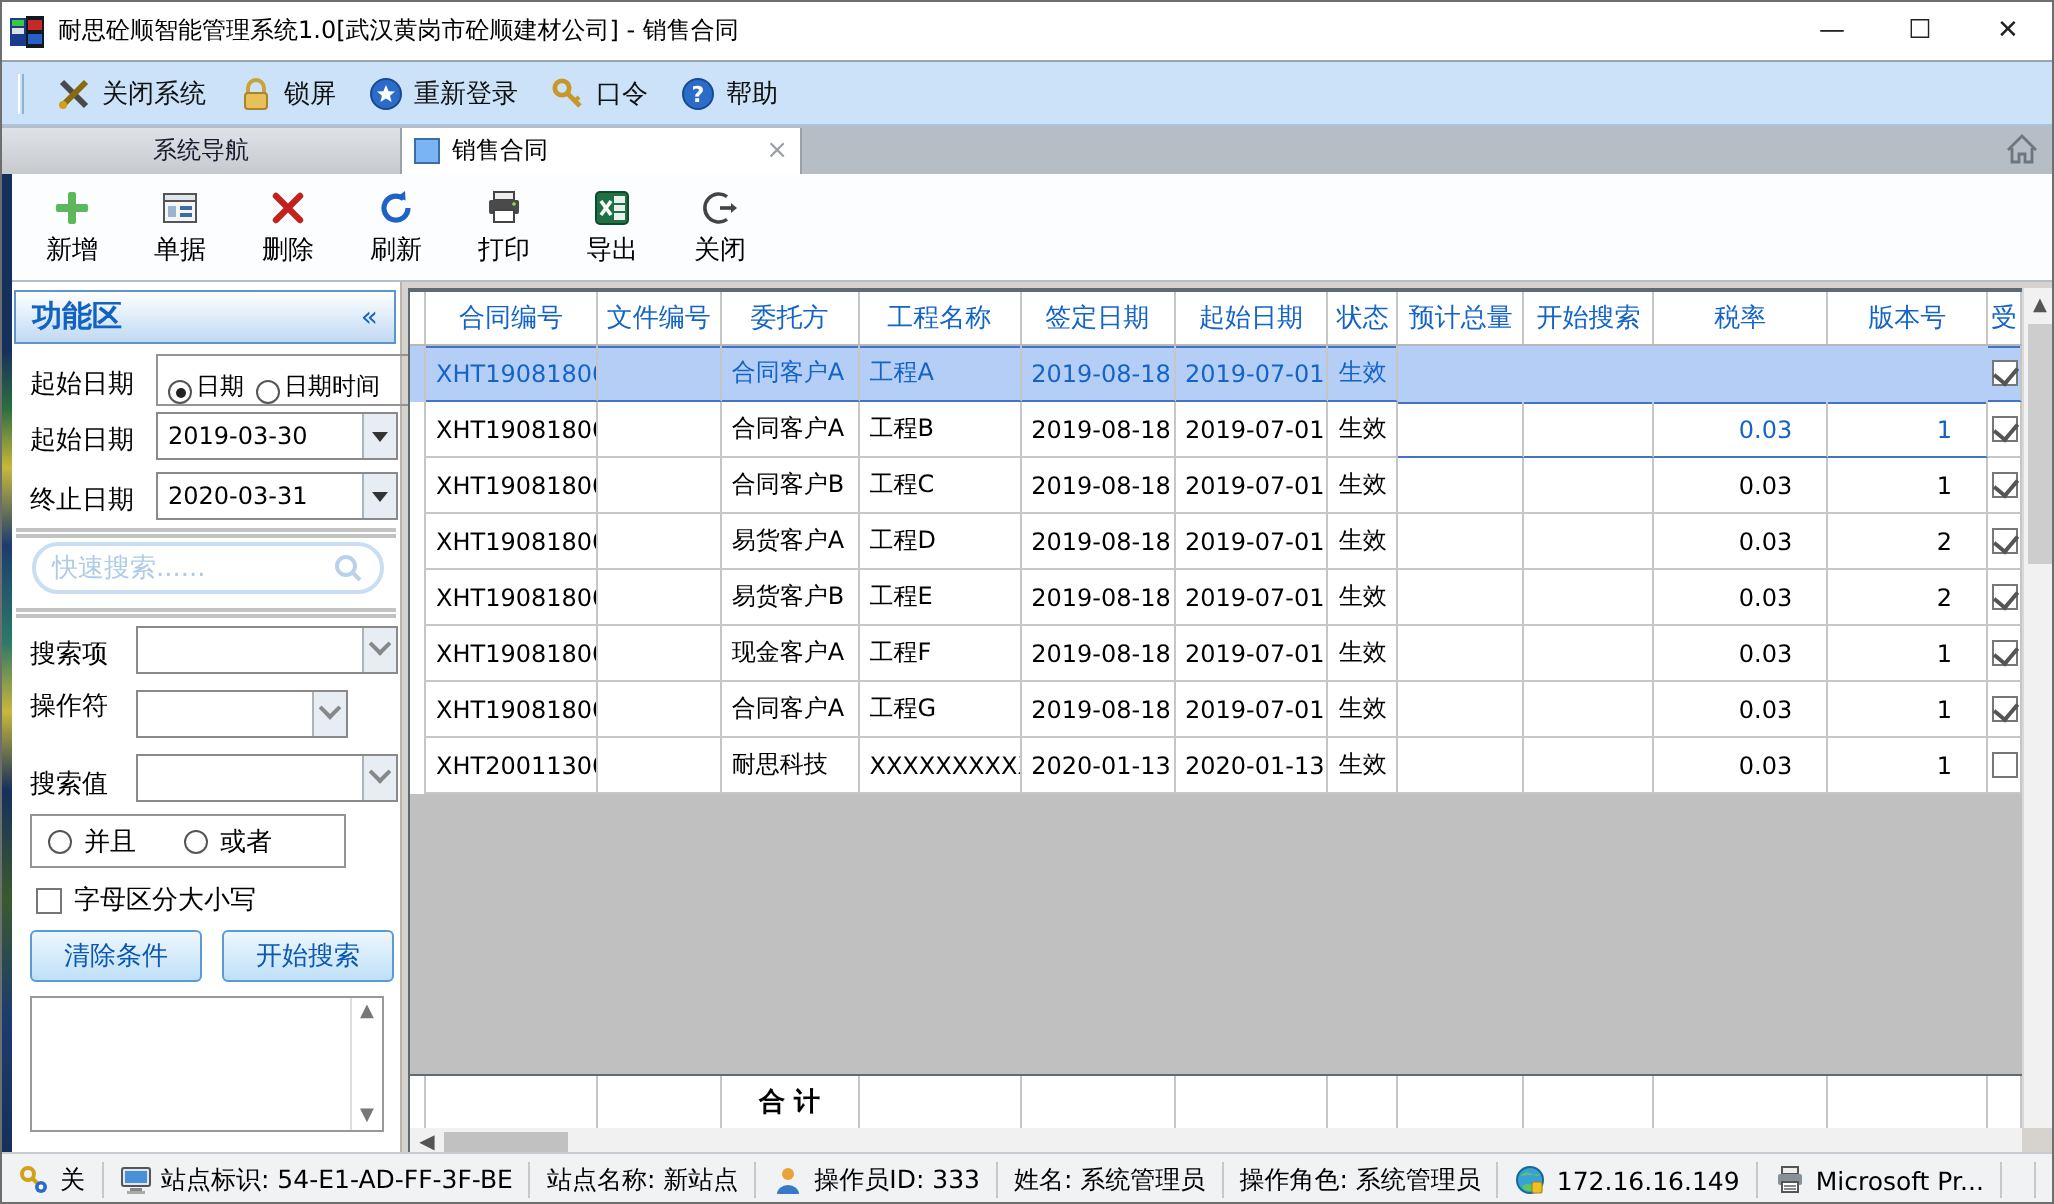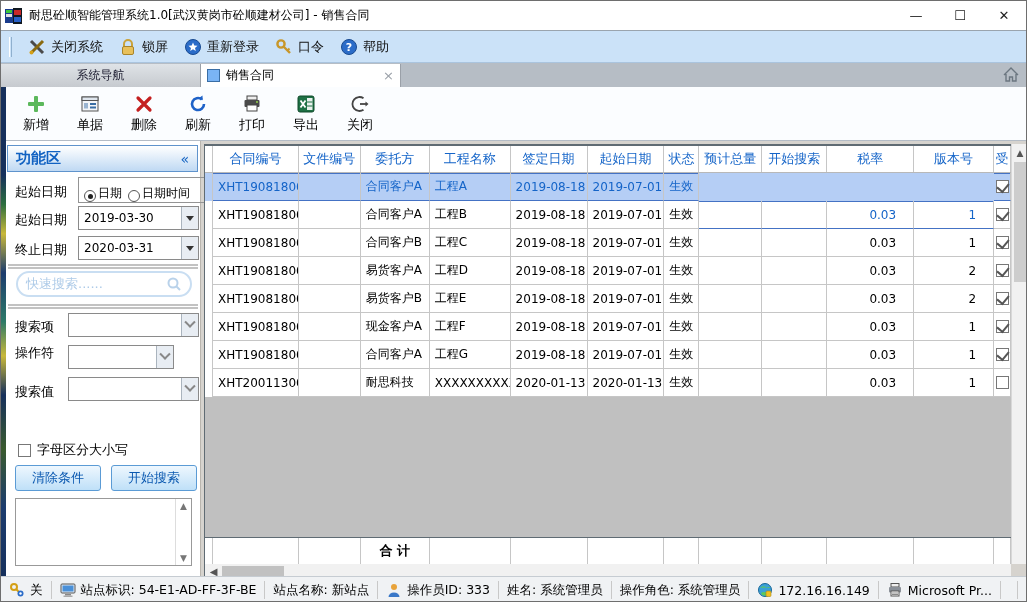--- a/index.html
+++ b/index.html
@@ -321,20 +321,26 @@
       </div>
 
       <span class="plabel" style="top:242px">搜索值</span>
       <div class="combo" style="top:236px;left:62px;width:131px">
         <span class="cv"></span>
         <span class="cbtn">
             <span class="chev"></span>
           </span>
       </div>
 
+      <div class="logic-box">
+        <span class="radio"></span>
+        <span>并且</span>
+        <span class="radio" style="margin-left:18px"></span>
+        <span>或者</span>
+      </div>
 
       <div class="checkrow">
         <span class="checkbox"></span>
         <span>字母区分大小写</span>
       </div>
 
       <div class="pbtn" style="left:9px;width:86px">清除条件</div>
       <div class="pbtn" style="left:105px;width:86px">开始搜索</div>
 
       <div class="ptextarea">

